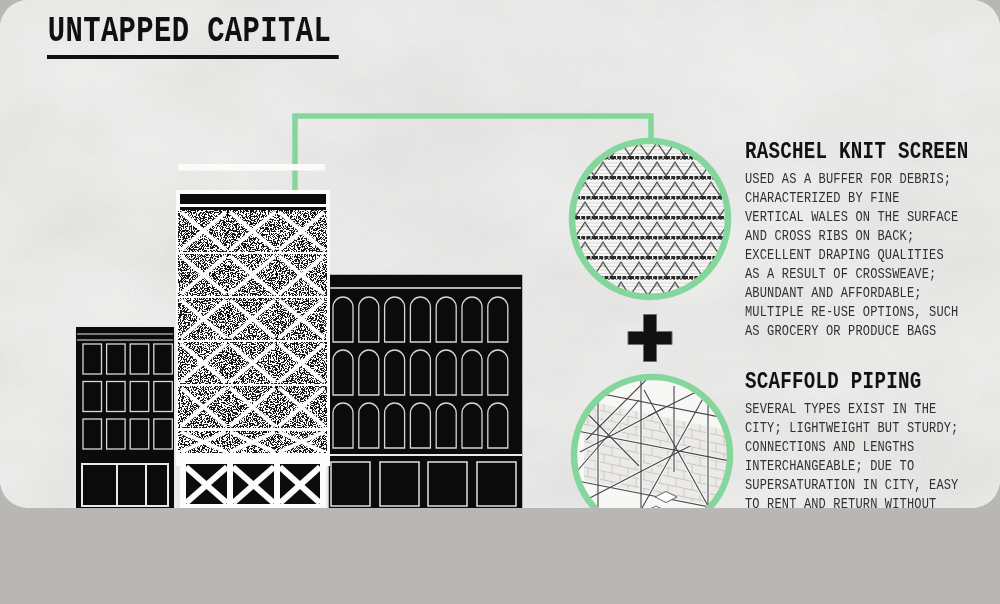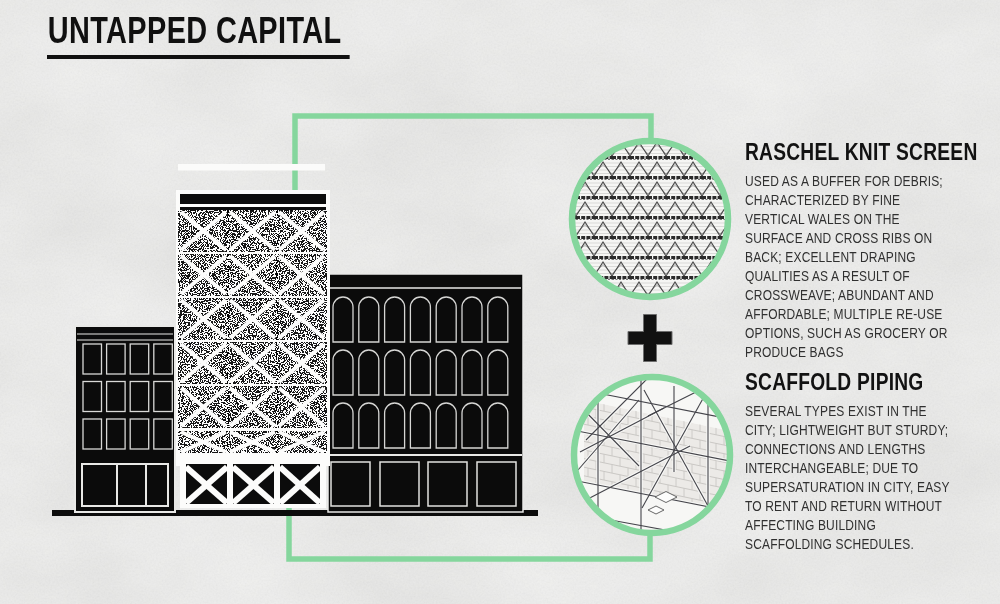--- a/index.html
+++ b/index.html
@@ -1,19 +1,20 @@
 <!DOCTYPE html>
 <html><head>
 <meta charset="utf-8">
 <style>
   html,body{margin:0;padding:0;background:#b8b7b5;}
   .stage{
-    position:relative;width:1000px;height:604px;overflow:hidden;
+    position:relative;width:1000px;height:508px;overflow:hidden;
     background:#d8d7d5;
-    font-family:Liberation Sans, sans-serif;
+    font-family:Liberation Mono, monospace;
+    border-radius:28px;
   }
   .stage svg.layer{position:absolute;left:0;top:0;width:1000px;height:604px;display:block;}
   .page-title{
     position:absolute;left:47px;top:12px;
     font-weight:bold;font-size:37px;line-height:1.05;color:#101010;
     letter-spacing:.5px;white-space:nowrap;
     transform:scaleX(.78);transform-origin:0 0;
     border-bottom:4px solid #101010;padding:0 10px 4px 1px;
   }
   .callout{

